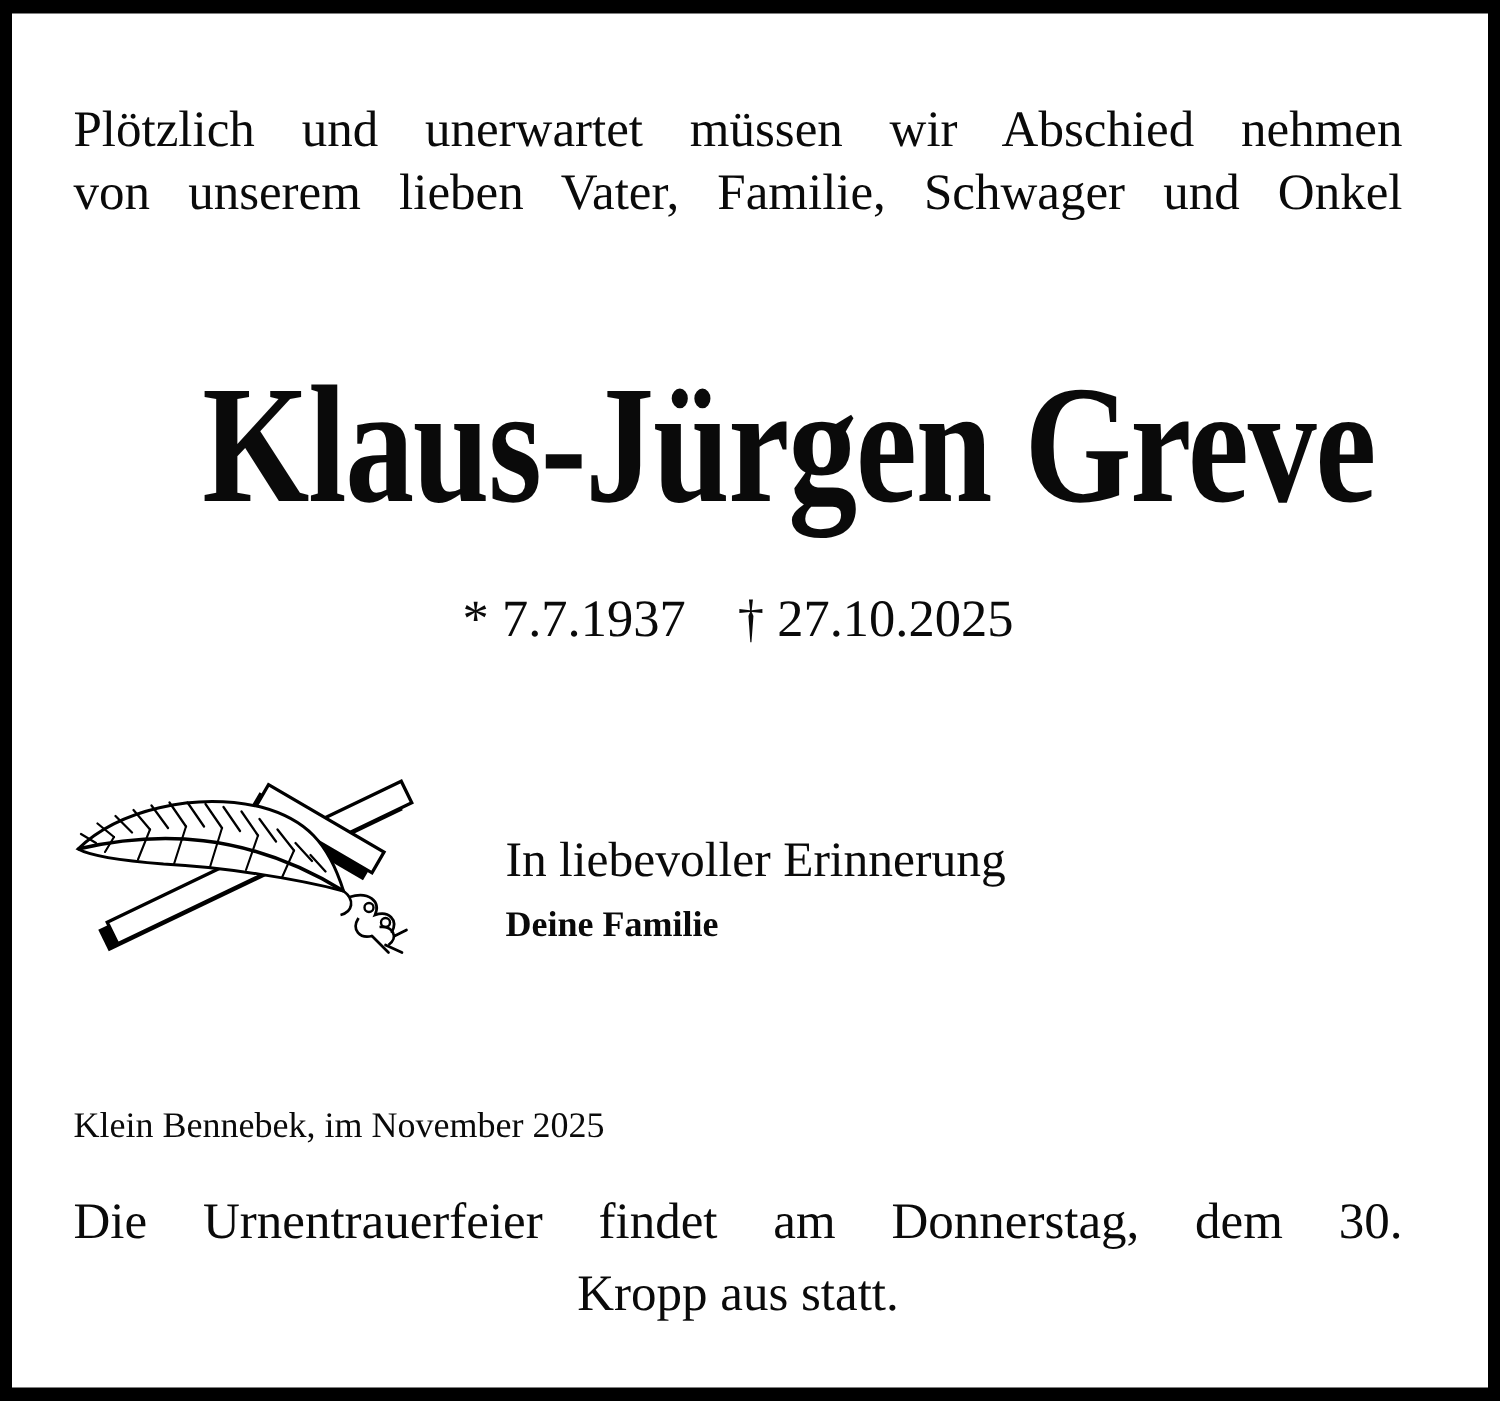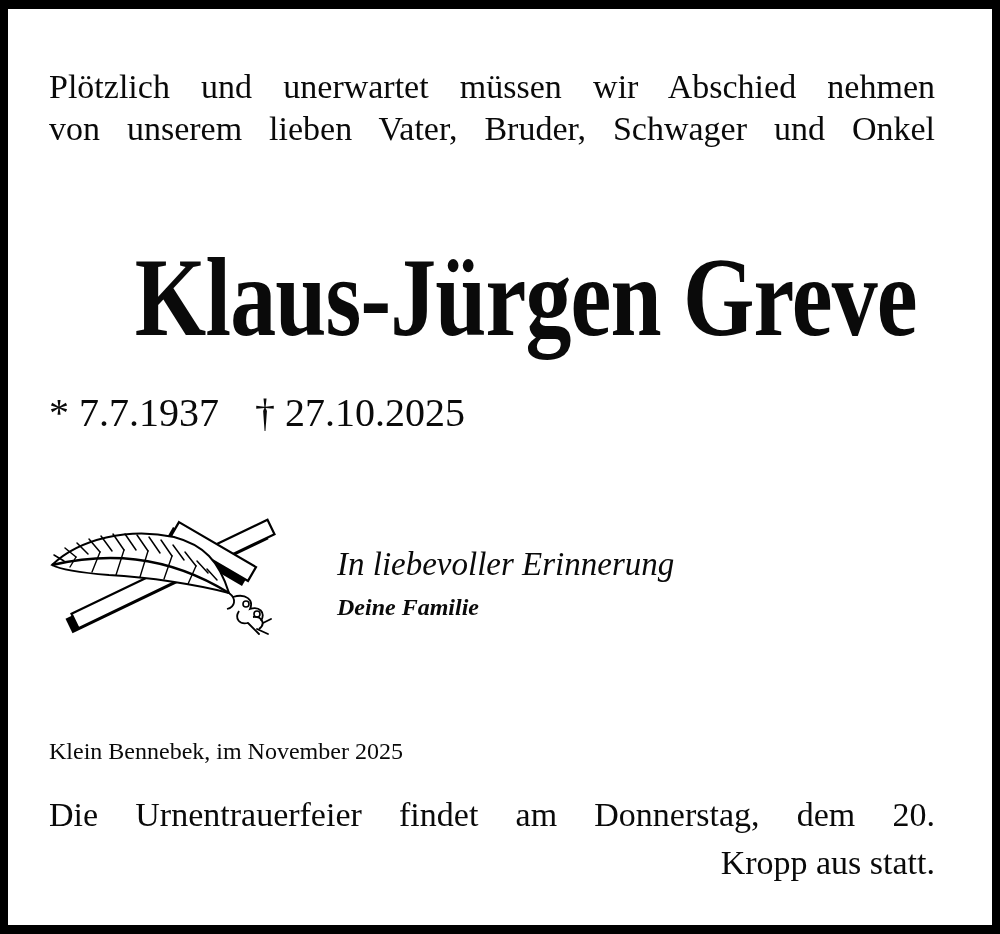--- a/index.html
+++ b/index.html
@@ -38,35 +38,34 @@
   .name {
     display: inline-block;
     font-size: 112px;
     font-weight: bold;
     letter-spacing: -1px;
     transform: scaleX(0.82);
     transform-origin: center;
   }
   .dates {
     margin-top: 8px;
-    text-align: left;
-    font-size: 40px;
+    text-align: center;
+    font-size: 35px;
     line-height: 42px;
     font-family: Liberation Serif, serif;
   }
   .dates .death {
     display: inline-block;
     margin-left: 26px;
   }
   .mid-row {
     margin-top: 68px;
     display: flex;
-    align-items: center;
+    align-items: flex-end;
     height: 137px;
-    font-style: italic;
   }
   .illustration {
     flex: 0 0 auto;
     width: 250px;
     height: 135px;
   }
   .memorial {
     margin-left: 38px;
     padding-top: 31px;
     font-size: 33px;
@@ -80,35 +79,35 @@
     margin-top: 91px;
     font-size: 24px;
     line-height: 42px;
   }
   .ceremony {
     margin-top: 19px;
     font-size: 34px;
     line-height: 48px;
   }
   .ceremony .last {
-    text-align: right;
+    text-align: center;
   }
   svg .ink {
     stroke: #000000;
     fill: none;
   }
 </style>
 </head>
 <body>
 
 <div class="page">
 
   <div class="intro">
     <div class="jline">Plötzlich und unerwartet müssen wir Abschied nehmen</div>
-    <div class="jline">von unserem lieben Vater, Bruder, Schwager und Onkel</div>
+    <div class="jline">von unserem lieben Vater, Familie, Schwager und Onkel</div>
   </div>
 
   <div class="name-wrap">
     <span class="name">Klaus-Jürgen Greve</span>
   </div>
 
   <div class="dates">
     <span class="birth">* 7.7.1937</span>
     <span class="death">† 27.10.2025</span>
   </div>
@@ -140,17 +139,17 @@
     </svg>
     <div class="memorial">
       <div>In liebevoller Erinnerung</div>
       <div class="family">Deine Familie</div>
     </div>
   </div>
 
   <div class="place-date">Klein Bennebek, im November 2025</div>
 
   <div class="ceremony">
-    <div class="jline">Die Urnentrauerfeier findet am Donnerstag, dem 20.</div>
+    <div class="jline">Die Urnentrauerfeier findet am Donnerstag, dem 30.</div>
     <div class="last">Kropp aus statt.</div>
   </div>
 
 </div>
 
 </body></html>

